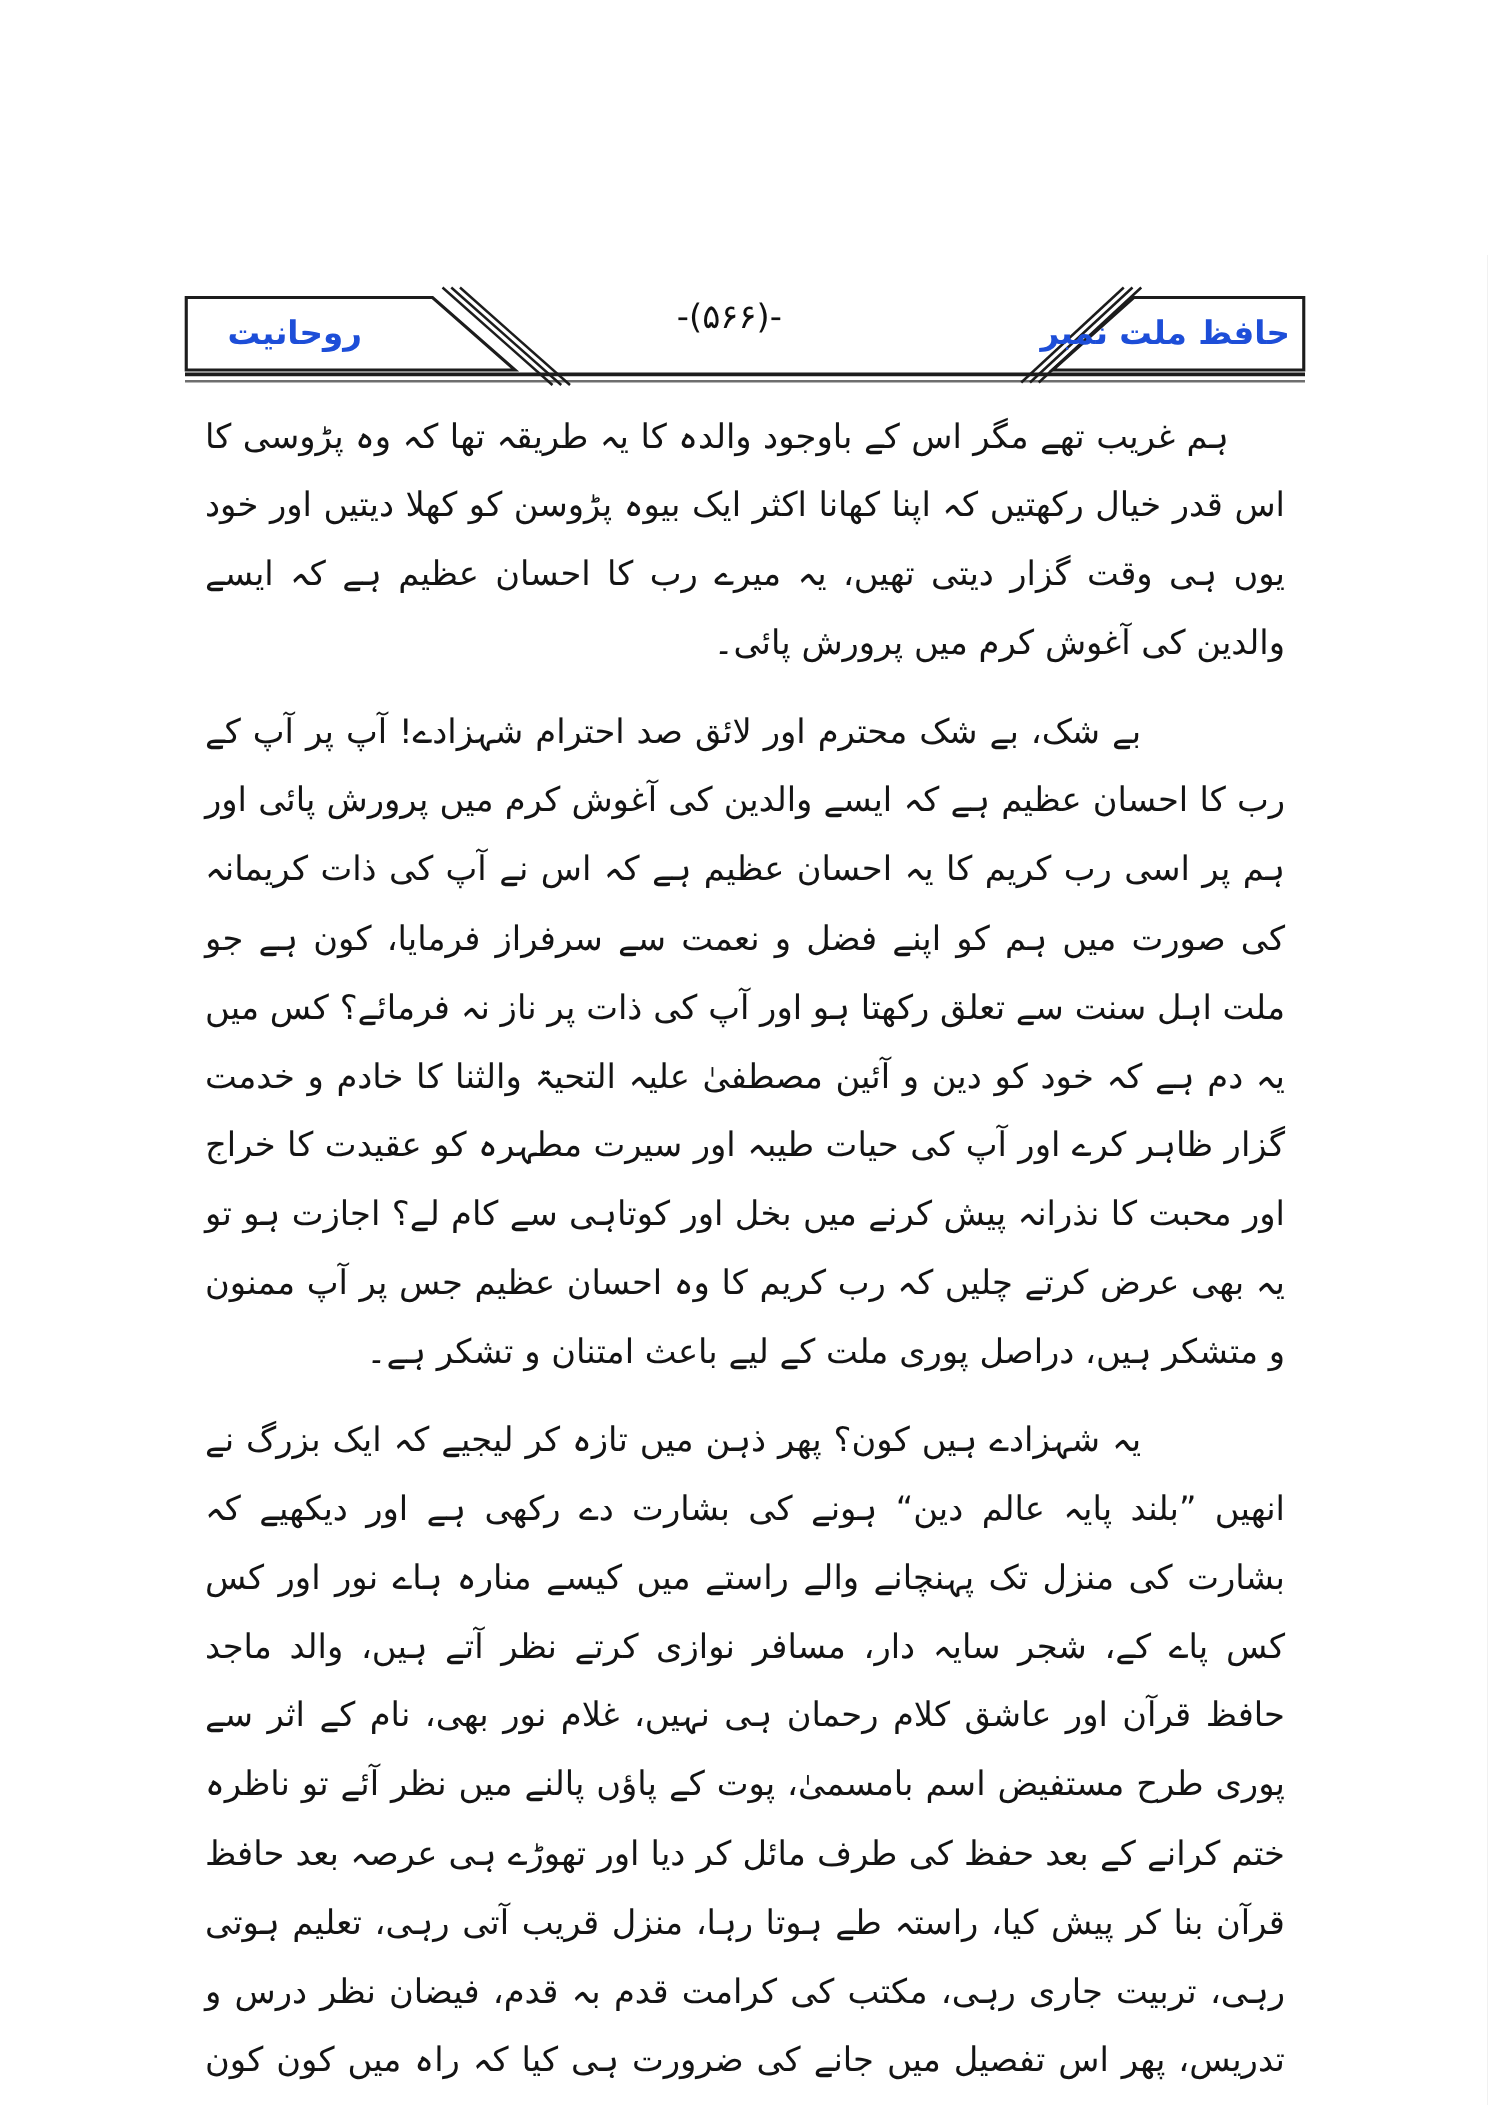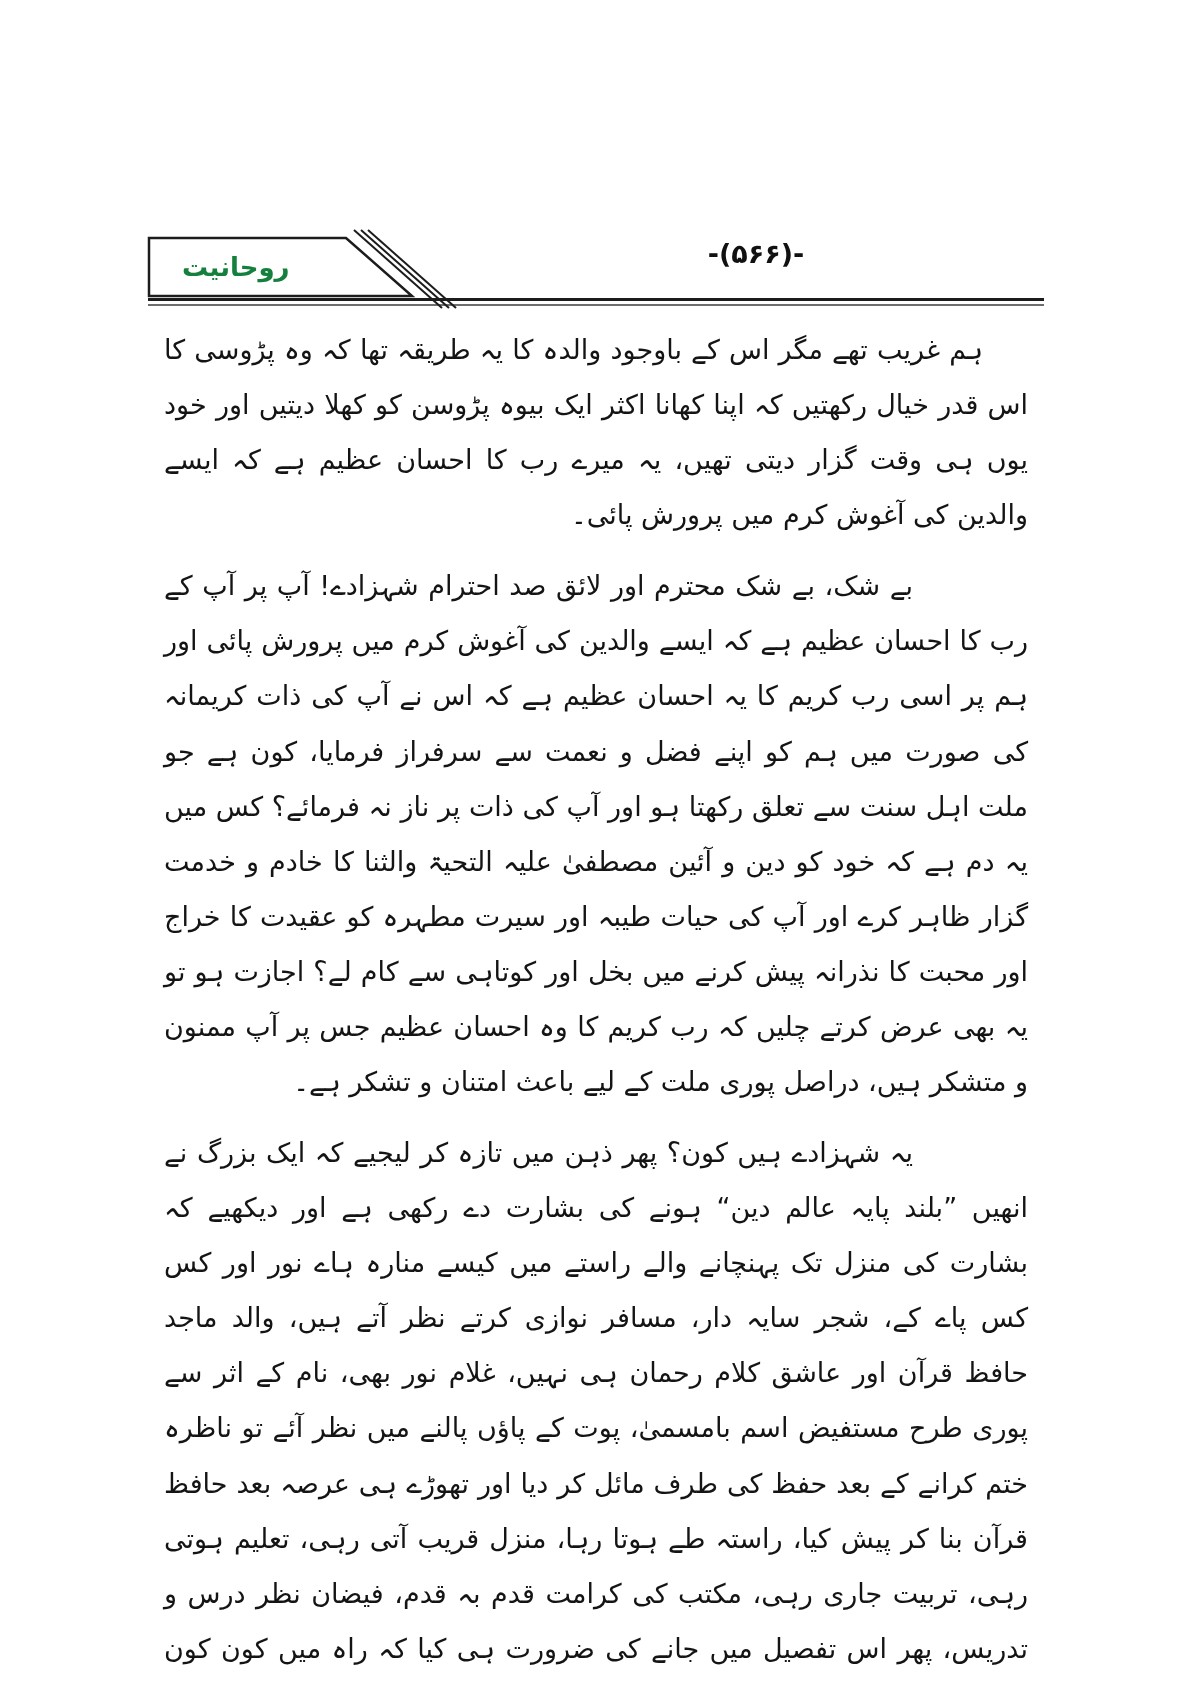--- a/index.html
+++ b/index.html
@@ -42,36 +42,36 @@
     position: absolute;
     inset: 0;
     overflow: visible;
   }
   .hbox-label {
     position: absolute;
     direction: rtl;
     font-size: 26px;
     font-weight: bold;
     white-space: nowrap;
-    color: #15803d;
+    color: #1d4ed8;
     text-align: right;
   }
   .hbox-left .hbox-label  { left: 34px;  top: 26px; }
   .hbox-right .hbox-label { right: 12px; top: 26px; }
   .pageno-wrap {
     flex: 1;
     display: flex;
     align-items: flex-start;
     justify-content: center;
     padding-top: 12px;
   }
   .pageno {
     direction: ltr;
     font-size: 27px;
-    font-weight: bold;
+    font-weight: normal;
     letter-spacing: 1px;
     color: #111;
     white-space: nowrap;
   }
   .rule {
     height: 3px;
     border-top: 3px solid #1c1c1c;
     border-bottom: 2px solid #6e6e6e;
     margin-top: 0px;
   }
@@ -106,20 +106,29 @@
           <line x1="213" y1="4" x2="301" y2="82" stroke="#1c1c1c" stroke-width="2"></line>
           <line x1="220" y1="4" x2="308" y2="82" stroke="#1c1c1c" stroke-width="2"></line>
         </svg>
         <span class="hbox-label">روحانیت</span>
       </div>
 
       <div class="pageno-wrap">
         <span class="pageno">-(۵۶۶)-</span>
       </div>
 
+      <div class="hbox hbox-right">
+        <svg viewBox="0 0 345 72" width="345" height="72">
+          <polygon points="208,12 344,12 344,70 143,70" fill="none" stroke="#1c1c1c" stroke-width="2.5"></polygon>
+          <line x1="118" y1="80" x2="200" y2="4" stroke="#1c1c1c" stroke-width="2"></line>
+          <line x1="125" y1="80" x2="207" y2="4" stroke="#1c1c1c" stroke-width="2"></line>
+          <line x1="132" y1="80" x2="214" y2="4" stroke="#1c1c1c" stroke-width="2"></line>
+        </svg>
+        <span class="hbox-label">حافظ ملت نمبر</span>
+      </div>
     </div>
 
     <div class="rule"></div>
 
     <div class="content">
       <p class="p-indent-sm">ہم غریب تھے مگر اس کے باوجود والدہ کا یہ طریقہ تھا کہ وہ پڑوسی کا اس قدر خیال رکھتیں کہ اپنا کھانا اکثر ایک بیوہ پڑوسن کو کھلا دیتیں اور خود یوں ہی وقت گزار دیتی تھیں، یہ میرے رب کا احسان عظیم ہے کہ ایسے والدین کی آغوش کرم میں پرورش پائی۔</p>
       <p class="p-indent-lg">بے شک، بے شک محترم اور لائق صد احترام شہزادے! آپ پر آپ کے رب کا احسان عظیم ہے کہ ایسے والدین کی آغوش کرم میں پرورش پائی اور ہم پر اسی رب کریم کا یہ احسان عظیم ہے کہ اس نے آپ کی ذات کریمانہ کی صورت میں ہم کو اپنے فضل و نعمت سے سرفراز فرمایا، کون ہے جو ملت اہل سنت سے تعلق رکھتا ہو اور آپ کی ذات پر ناز نہ فرمائے؟ کس میں یہ دم ہے کہ خود کو دین و آئین مصطفیٰ علیہ التحیۃ والثنا کا خادم و خدمت گزار ظاہر کرے اور آپ کی حیات طیبہ اور سیرت مطہرہ کو عقیدت کا خراج اور محبت کا نذرانہ پیش کرنے میں بخل اور کوتاہی سے کام لے؟ اجازت ہو تو یہ بھی عرض کرتے چلیں کہ رب کریم کا وہ احسان عظیم جس پر آپ ممنون و متشکر ہیں، دراصل پوری ملت کے لیے باعث امتنان و تشکر ہے۔</p>
       <p class="p-indent-lg">یہ شہزادے ہیں کون؟ پھر ذہن میں تازہ کر لیجیے کہ ایک بزرگ نے انھیں ”بلند پایہ عالم دین“ ہونے کی بشارت دے رکھی ہے اور دیکھیے کہ بشارت کی منزل تک پہنچانے والے راستے میں کیسے منارہ ہاے نور اور کس کس پاے کے، شجر سایہ دار، مسافر نوازی کرتے نظر آتے ہیں، والد ماجد حافظ قرآن اور عاشق کلام رحمان ہی نہیں، غلام نور بھی، نام کے اثر سے پوری طرح مستفیض اسم بامسمیٰ، پوت کے پاؤں پالنے میں نظر آئے تو ناظرہ ختم کرانے کے بعد حفظ کی طرف مائل کر دیا اور تھوڑے ہی عرصہ بعد حافظ قرآن بنا کر پیش کیا، راستہ طے ہوتا رہا، منزل قریب آتی رہی، تعلیم ہوتی رہی، تربیت جاری رہی، مکتب کی کرامت قدم بہ قدم، فیضان نظر درس و تدریس، پھر اس تفصیل میں جانے کی ضرورت ہی کیا کہ راہ میں کون کون سے سنگ میل آئے، کن کن نقوش قدم کو رہ نما بنایا، کیسے کیسے مراحل سے گزرے، حیرت کی آنکھوں سے دیکھنے کی چیز اور تعجب کے کانوں سننے کی بات تو یہ ہے کہ سفر کی تکمیل کا وقت آتا ہے تو نگاہوں کے سامنے آستانہ نورانی ہوتا ہے عطاے رسول، سلطان الہند، غریب نواز حضرت خواجہ بزرگ کا:</p>
 
     </div>

